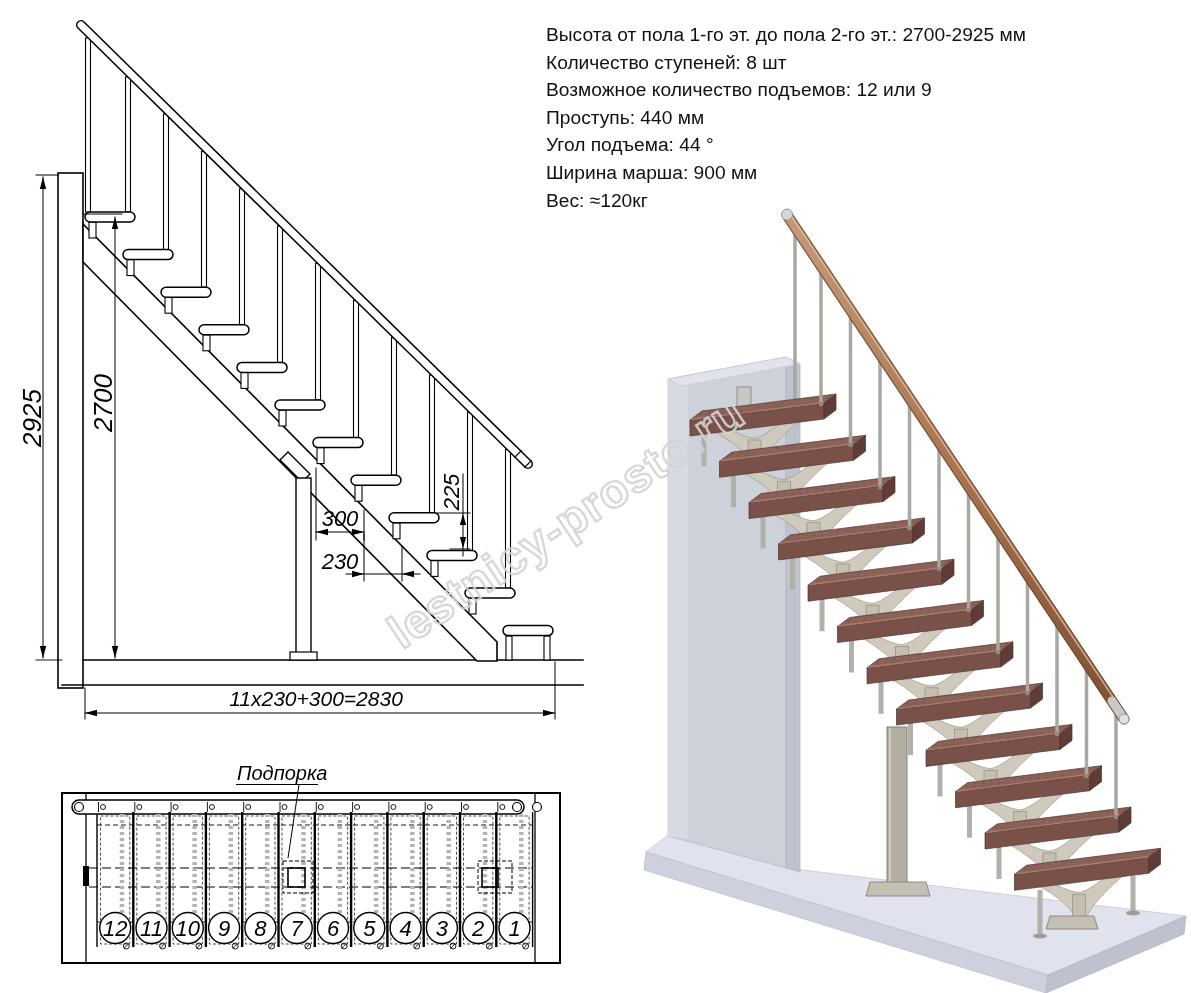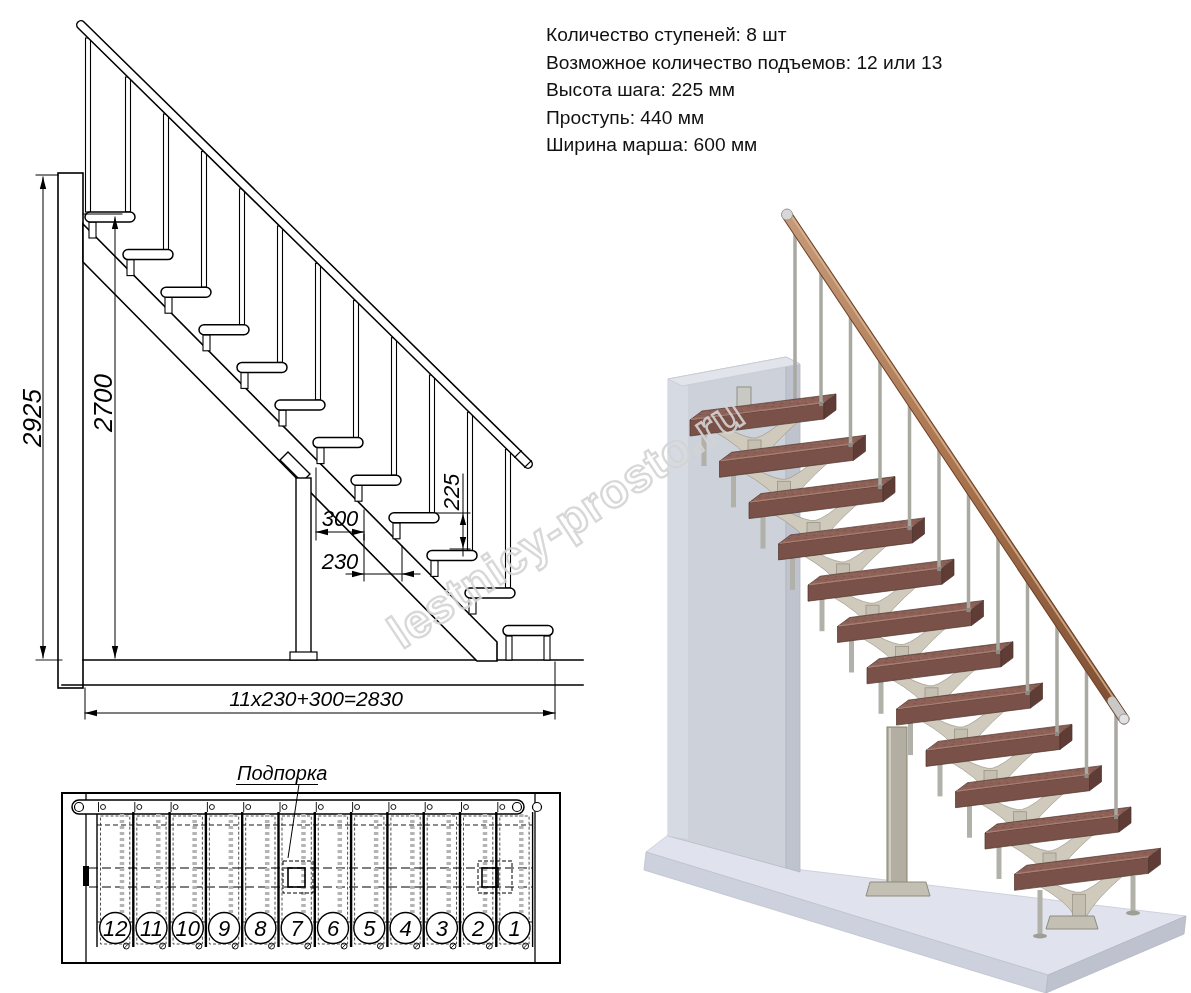--- a/index.html
+++ b/index.html
@@ -10,25 +10,27 @@
   svg text{font-family:"Liberation Sans",sans-serif;}
   .dimtxt{font-style:italic;fill:#000;}
 </style>
 </head>
 <body>
 
 <div id="page">
 
   
   <div id="specs">
+    <div>Высота от пола 1-го эт. до пола 2-го эт.: 2700-2925 мм</div>
     <div>Количество ступеней: 8 шт</div>
-    <div>Возможное количество подъемов: 12 или 13</div>
-    <div>Высота шага: 225 мм</div>
+    <div>Возможное количество подъемов: 12 или 9</div>
     <div>Проступь: 440 мм</div>
-    <div>Ширина марша: 600 мм</div>
+    <div>Угол подъема: 44 °</div>
+    <div>Ширина марша: 900 мм</div>
+    <div>Вес: ≈120кг</div>
   </div>
 
   <svg width="1191" height="993" viewBox="0 0 1191 993">
     <defs>
       <g id="sv-tread">
         <rect x="0" y="0" width="50" height="10" rx="5" fill="#fff" stroke="#000" stroke-width="1.5"></rect>
       </g>
       <g id="sv-post">
         <rect x="0" y="0" width="7" height="16" fill="#fff" stroke="#000" stroke-width="1.1"></rect>
       </g>

